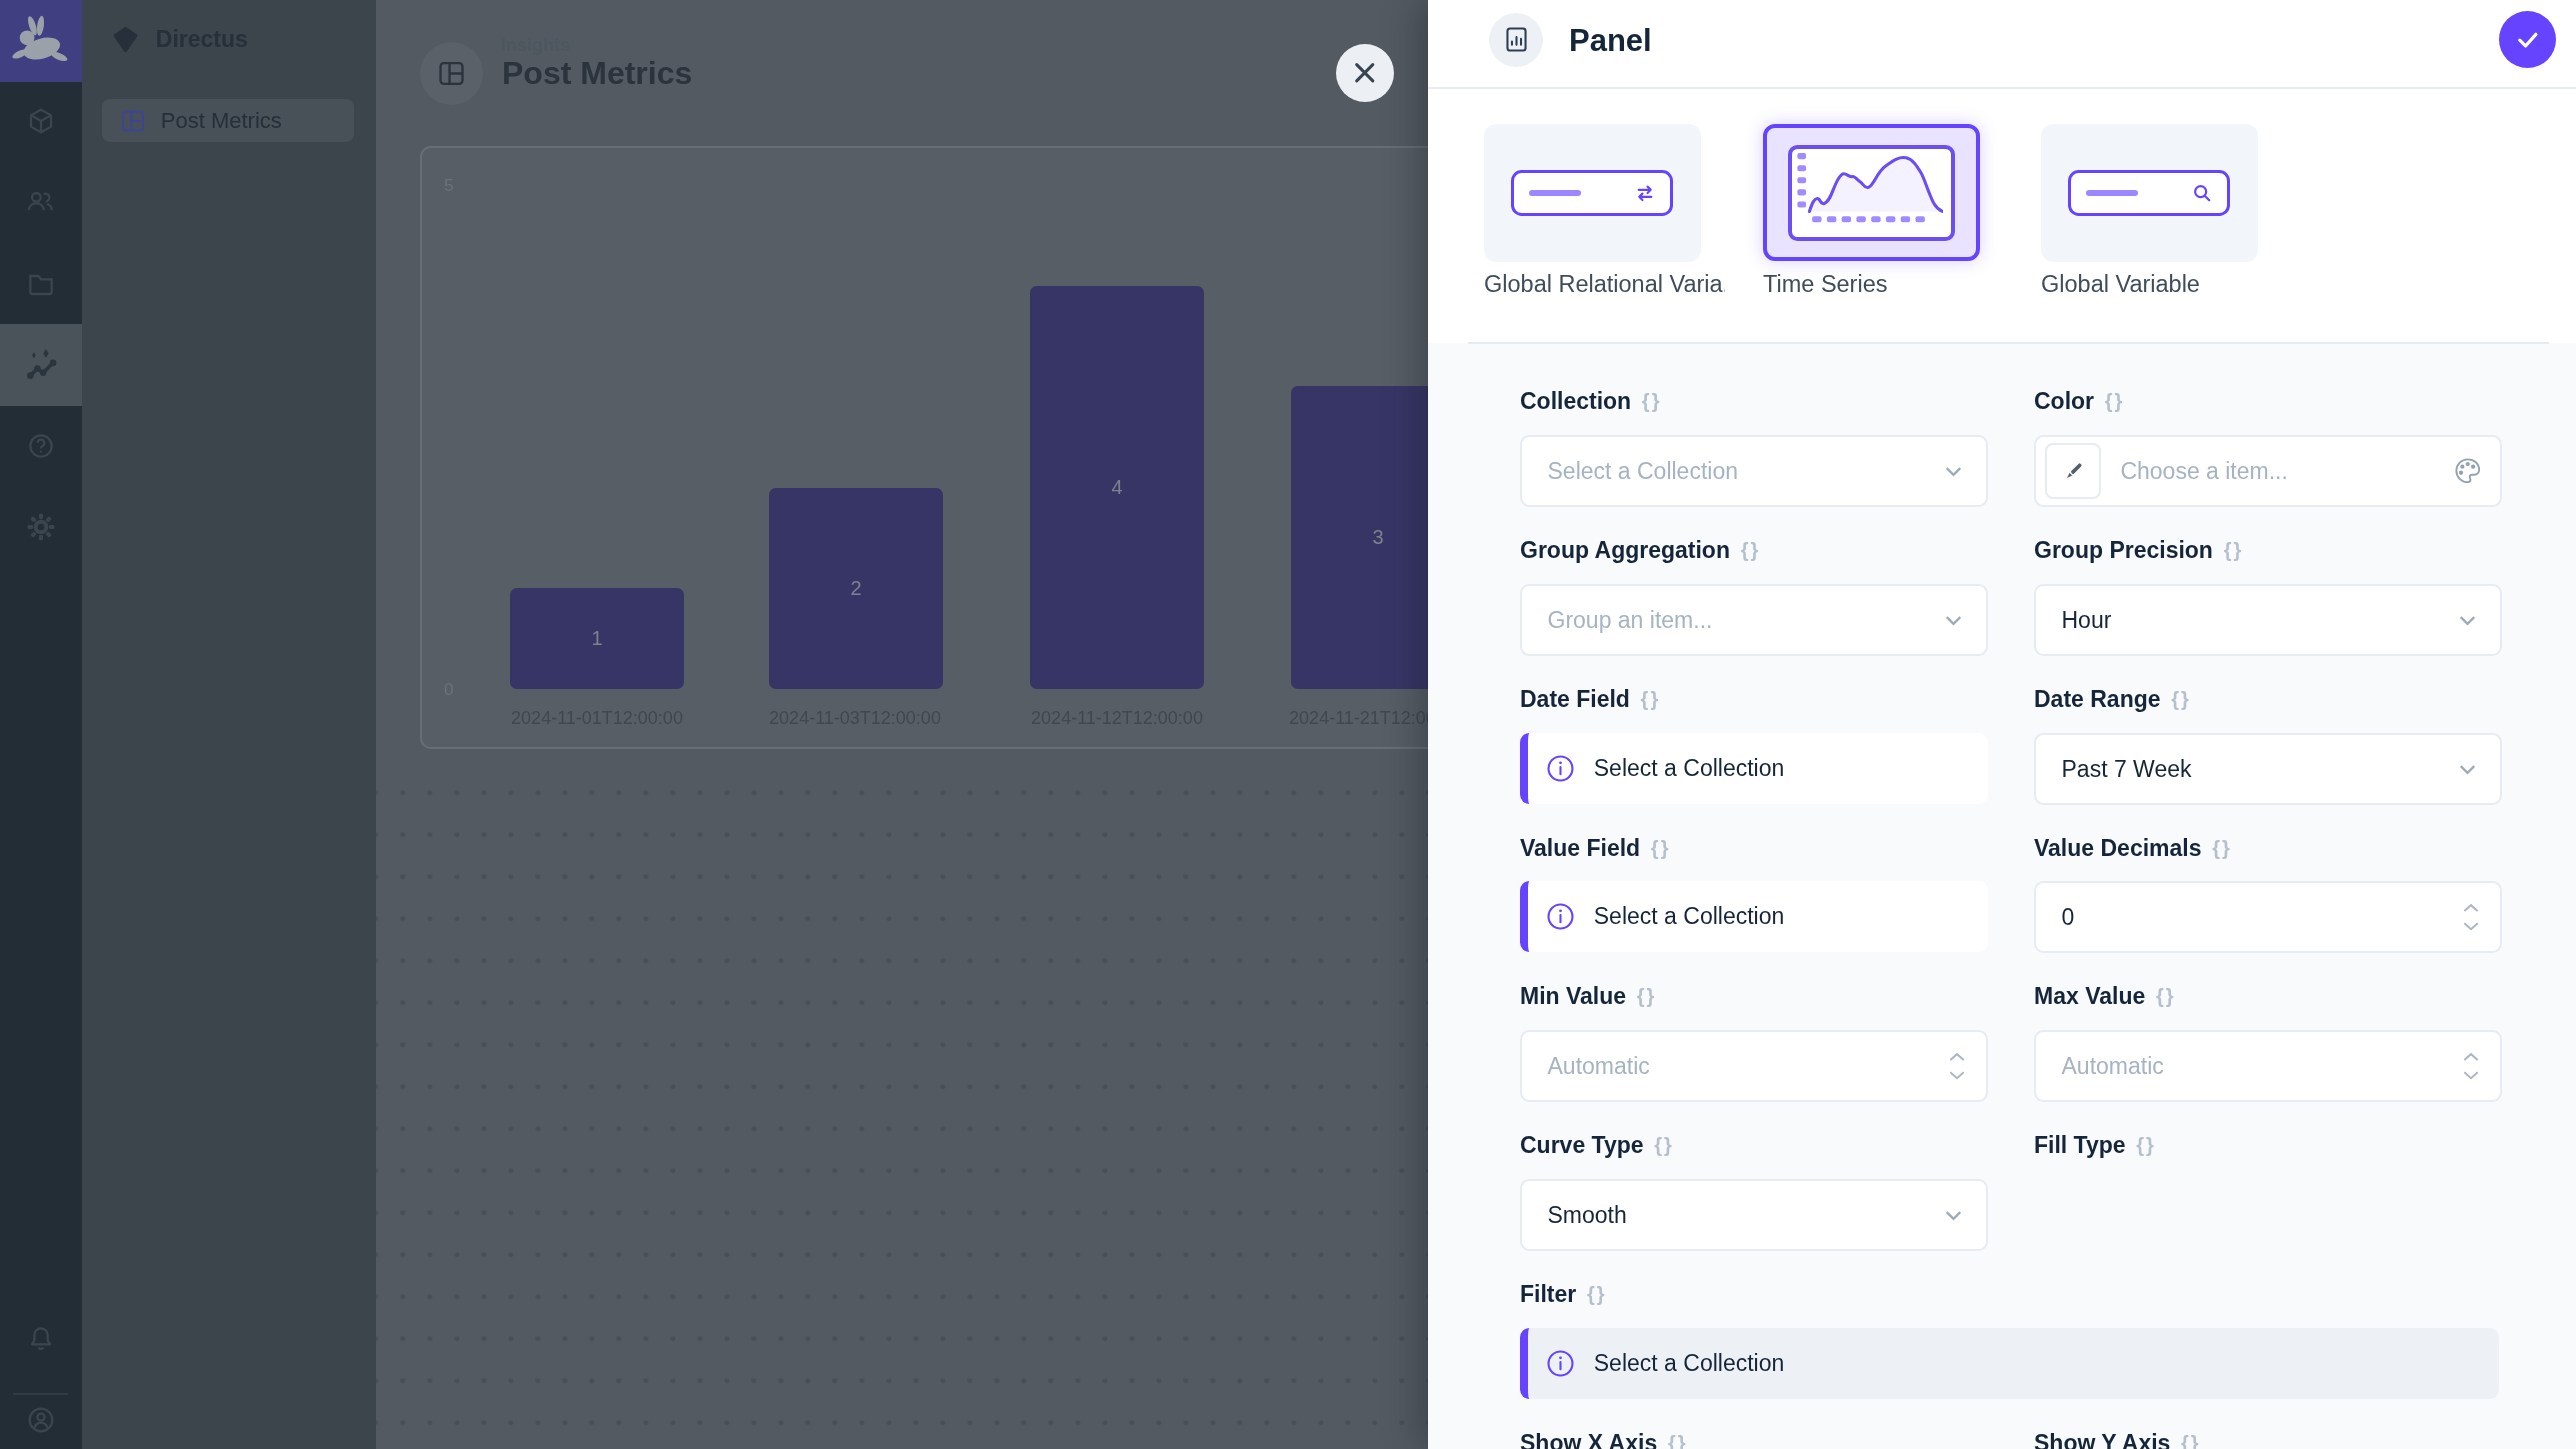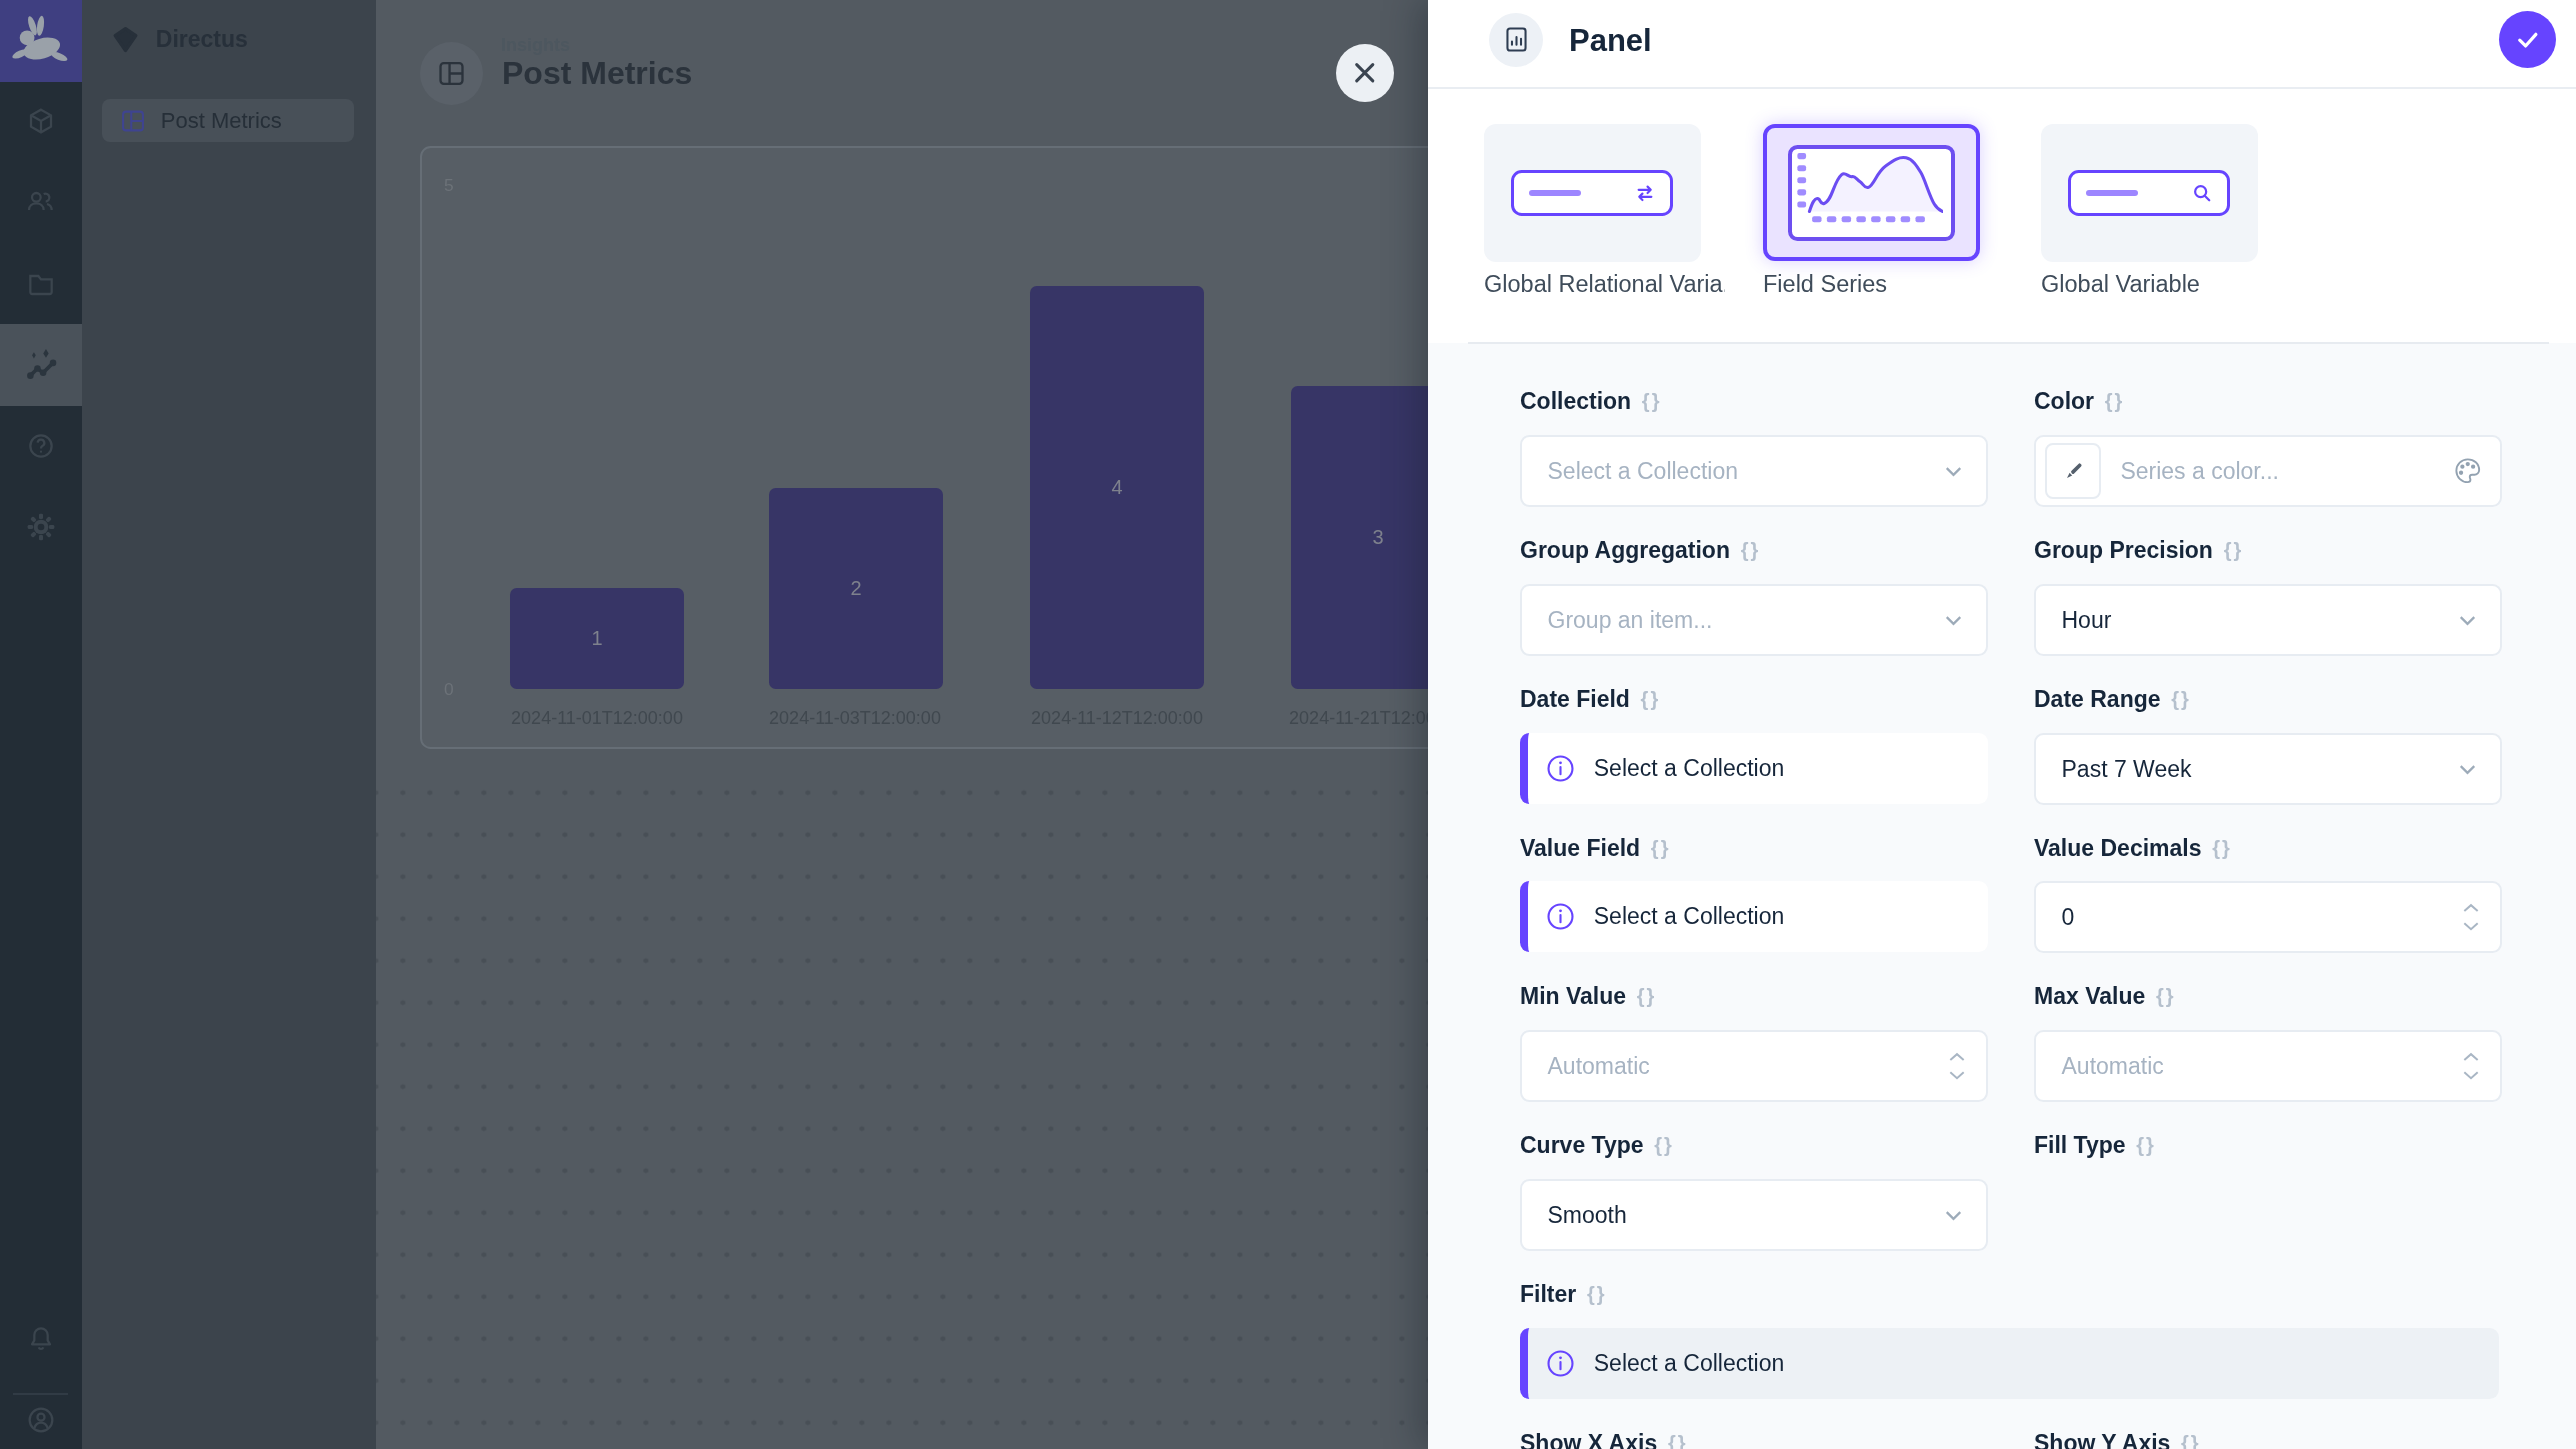--- a/index.html
+++ b/index.html
@@ -281,21 +281,21 @@
                 <rect x="96" y="100" width="14" height="9" rx="3"></rect>
               <rect x="118" y="100" width="14" height="9" rx="3"></rect>
                 <rect x="140" y="100" width="14" height="9" rx="3"></rect>
               <rect x="162" y="100" width="14" height="9" rx="3"></rect>
                 <rect x="184" y="100" width="14" height="9" rx="3"></rect>
             </g>
             <path d="M26 93 C30 80 34 72 39 74 C43 75.5 42 83 48 81 C60 77 62 48 74 38 C80 33 84 43 90 41 C94 40 96 45 102 49 C106 52 108 59 114 57 C122 54 126 35 140 25 C152 16 160 11 170 13 C180 15 186 25 192 35 C198 45 204 68 212 82 C216 89 220 91 224 93" fill="rgba(102,68,255,0.07)" stroke="#6b4df2" stroke-width="4.6" stroke-linecap="round" fill-rule="evenodd"></path>
           </svg>
         </div>
       </div>
-      <div class="ptype-label" style="left:335px">Field Series</div>
+      <div class="ptype-label" style="left:335px">Time Series</div>
 
       <div class="ptype-card" style="left:613px">
         <div class="input-mock">
           <div class="pline"></div>
           <svg width="27" height="27" viewBox="0 0 44 44" fill="none" stroke="currentColor" stroke-width="3.6" stroke-linecap="round">
             <circle cx="19" cy="19" r="9"></circle>
               <path d="M26 26l7 7"></path>
           </svg>
         </div>
       </div>
@@ -323,21 +323,21 @@
     </div>
     <div class="control" style="left:606px;top:435px">
       <span class="dropper-btn">
         <svg width="27" height="27" viewBox="0 0 44 44" fill="currentColor">
           <g transform="rotate(45 22 22)">
               <rect x="19" y="5" width="6" height="21" rx="2.5"></rect>
               <path d="M19 28h6l-3 9z"></path>
             </g>
         </svg>
       </span>
-      <span class="color-ph">Series a color...</span>
+      <span class="color-ph">Choose a item...</span>
       <span class="palette">
         <svg width="29.5" height="29.5" viewBox="0 0 44 44" fill="none" stroke="currentColor" stroke-width="2.8">
           <path d="M22 5a17 17 0 1 0 0 34c2.8 0 4-1.6 4-3.4 0-1.6-1-2.6-1-4.1 0-1.9 1.5-3.5 3.6-3.5H32a7 7 0 0 0 7-7C39 11 31.4 5 22 5z"></path>
           <circle cx="14" cy="16" r="1.8" fill="currentColor"></circle>
             <circle cx="22" cy="12" r="1.8" fill="currentColor"></circle>
             <circle cx="30" cy="16" r="1.8" fill="currentColor"></circle>
             <circle cx="12" cy="25" r="1.8" fill="currentColor"></circle>
         </svg>
       </span>
     </div>

